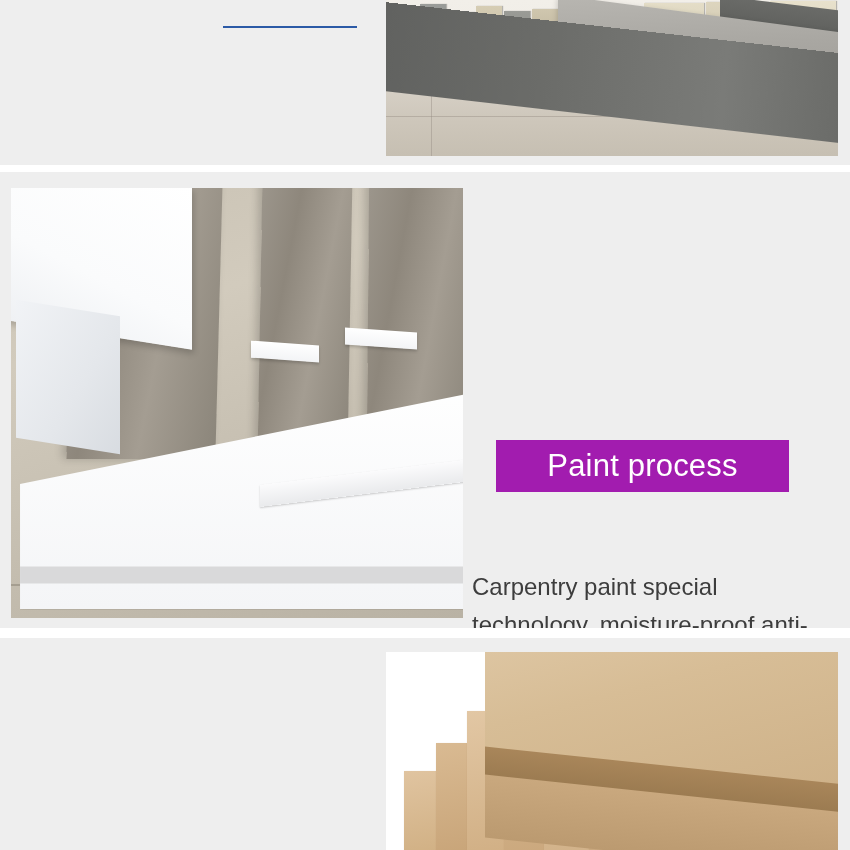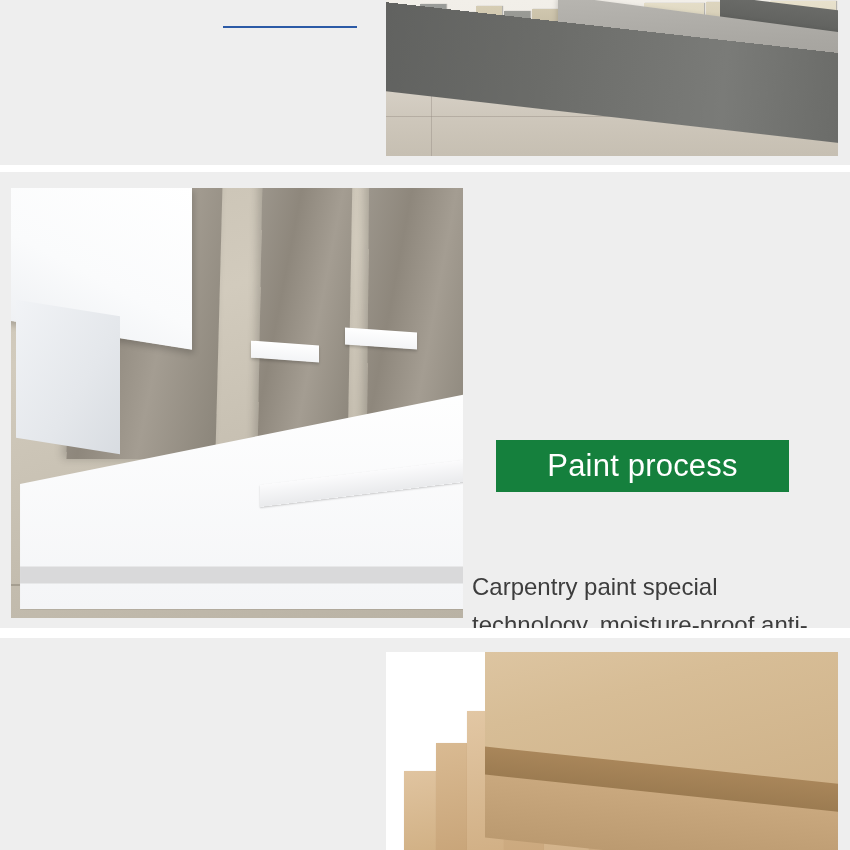--- a/index.html
+++ b/index.html
@@ -299,21 +299,21 @@
       <div class="p2-inner-box"></div>
 
       <div class="p2-white-shelf" style="left:53%;top:36%;width:15%;height:4%;transform:skewY(4deg);"></div>
       <div class="p2-white-shelf" style="left:74%;top:33%;width:16%;height:4%;transform:skewY(4deg);"></div>
 
       <div class="p2-base-tri"></div>
       <div class="p2-rail" style="left:55%;top:66%;width:47%;height:5%;transform:skewY(-7deg);"></div>
       <div class="p2-base-edge"></div>
     </div>
 
-    <div class="badge" id="badge-paint" style="background: #15803d;">
+    <div class="badge" id="badge-paint" style="background: #a21caf;">
       <span>Paint process</span>
     </div>
 
     <div class="body-text" id="text-paint" style="color: rgb(61, 61, 61);">Carpentry paint special technology, moisture-proof anti-moth</div>
 
   </div>
 
   <div class="panel" id="panel-3" style="background: rgb(238, 238, 238);">
 
     <div class="photo" id="photo-mdf-stack">

